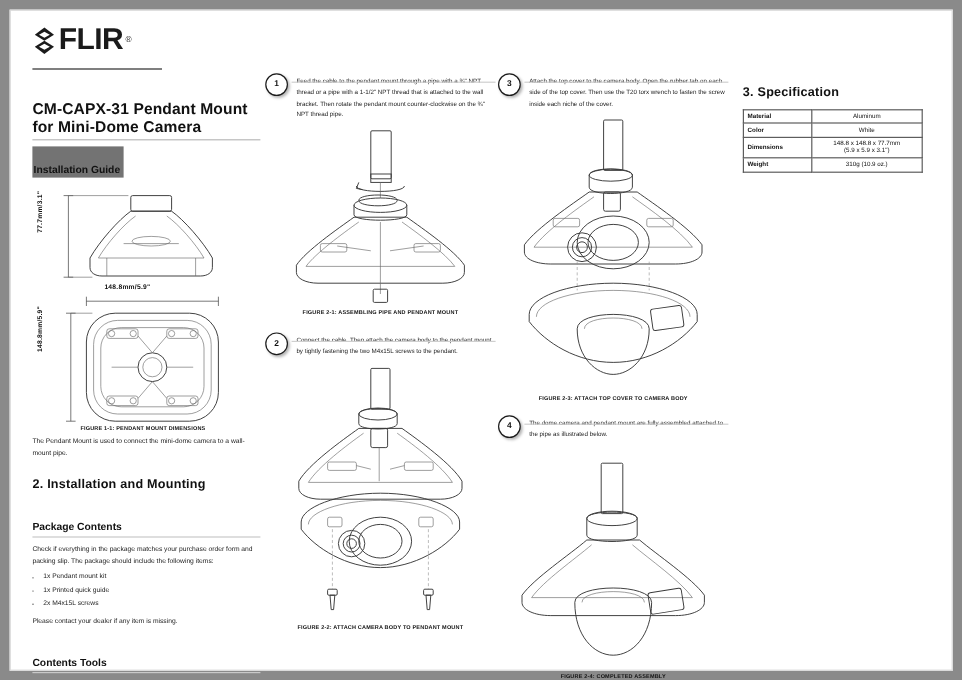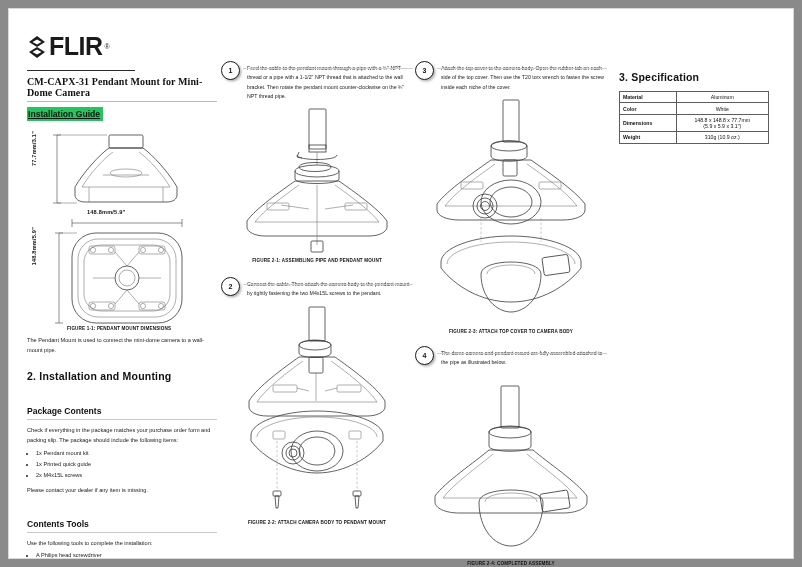--- a/index.html
+++ b/index.html
@@ -24,44 +24,43 @@
     box-sizing: border-box;
   }
 
   
   .col-left  { position: absolute; left: 18px;  top: 12px;  width: 190px; }
   .col-mid   { position: absolute; left: 212px; top: 52px;  width: 192px; }
   .col-right { position: absolute; left: 406px; top: 52px;  width: 192px; }
   .col-spec  { position: absolute; left: 610px; top: 62px;  width: 150px; }
 
   
-  .logo-wrap { position: relative; height: 42px; margin-top: 13px; }
+  .logo-wrap { position: relative; height: 42px; }
   .logo { display: flex; align-items: center; gap: 2px; }
   .logo-mark { width: 20px; height: 24px; display:block; }
   .logo-text {
     font-size: 25px; font-weight: bold; letter-spacing: -0.5px;
     color: #1b1b1b; line-height: 1; font-family: "Liberation Sans", sans-serif;
   }
   .logo-tm { font-size: 7px; vertical-align: super; color:#1b1b1b; }
   .logo-rule {
     position: absolute; left: 0; top: 36px; width: 108px;
     border-top: 1.5px solid #2b2b2b;
   }
 
   
   .doc-title {
-    font-size: 10px; font-weight: bold; color:#111; letter-spacing: .1px;
-    padding-bottom: 3px;  font-family: Liberation Serif, serif;
+    font-size: 13px; font-weight: bold; color:#111; letter-spacing: .1px;
+    padding-bottom: 3px; margin-top: 20px;
   }
   .doc-title-rule { border-top: 1px solid #b9b9b9; width: 100%; }
   .doc-subtitle {
     font-size: 8.6px; font-weight: bold; color:#111;
-    background: #22c55e; display: inline-block; padding: 2px 3px 2px 1px;
+    background: #737373; display: inline-block; padding: 14px 3px 2px 1px;
     margin-top: 5px;
-    text-decoration: underline;
   }
   h2.section {
     font-size: 10.5px; font-weight: bold; color:#111;
     margin: 14px 0 6px 0; letter-spacing: .2px;
   }
   h3.subsec {
     font-size: 8.6px; font-weight: bold; color:#111;
     margin: 24px 0 3px 0;
   }
   .subsec-rule { border-top: 1px solid #c9c9c9; width: 100%; margin-bottom: 5px; }

